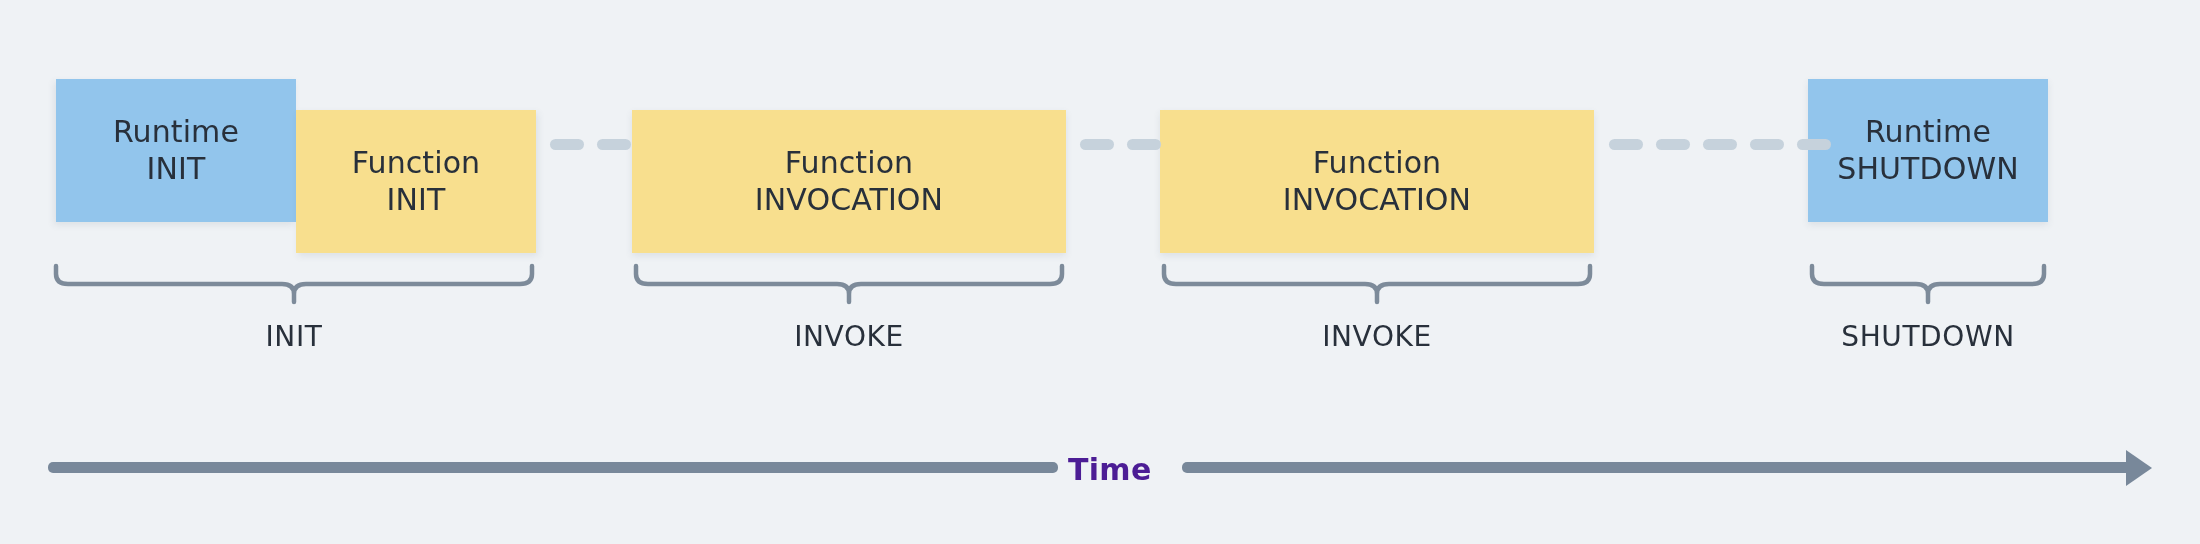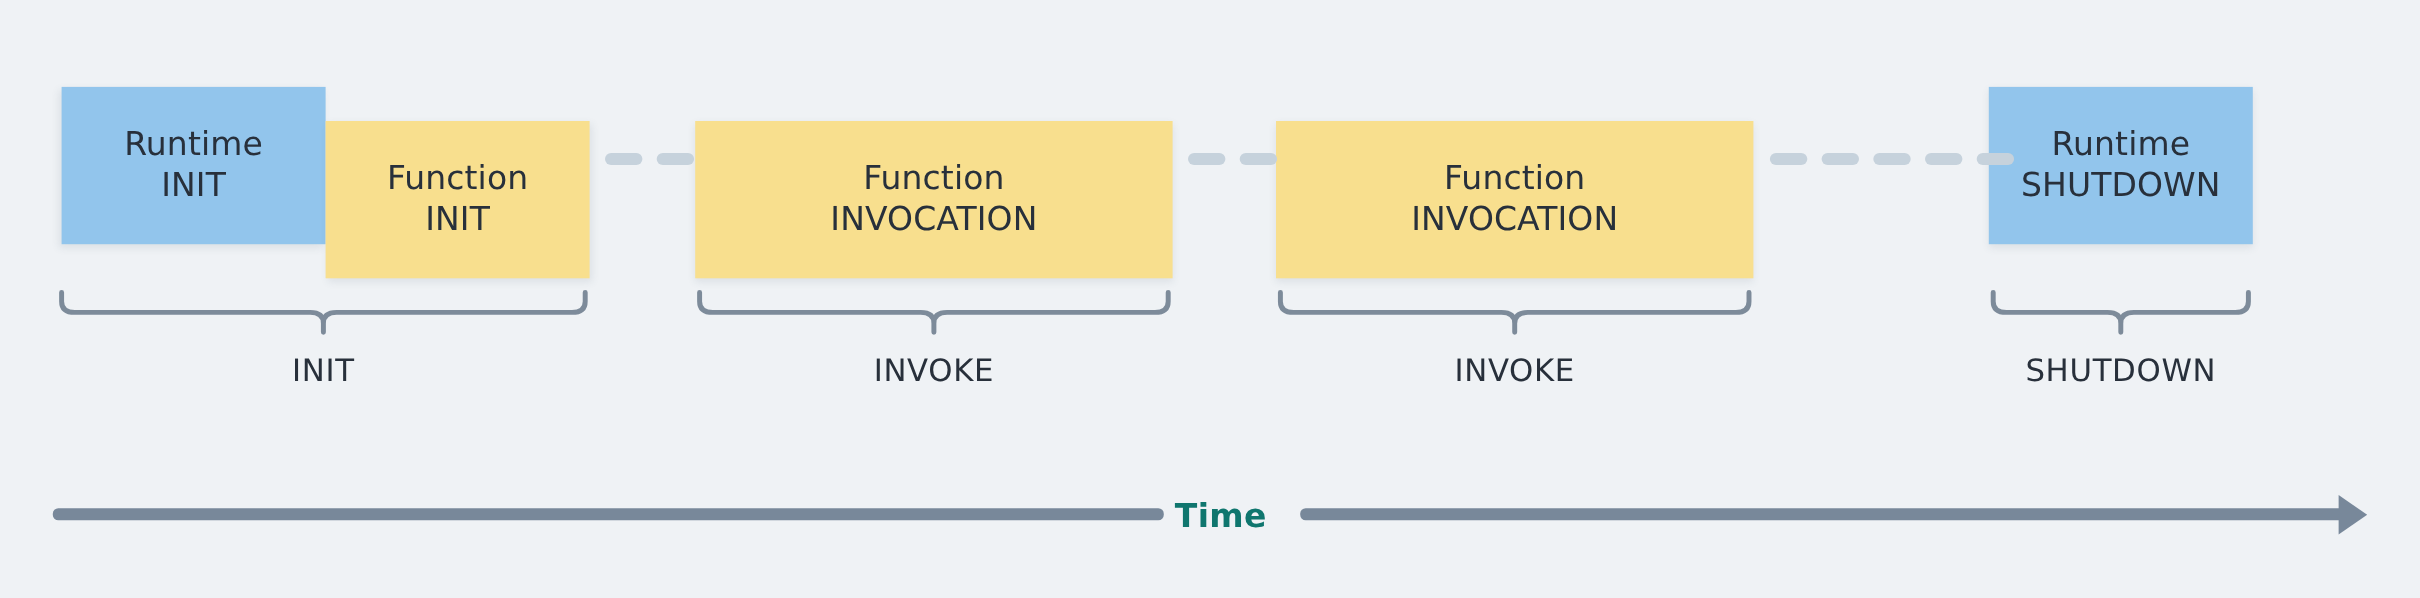--- a/index.html
+++ b/index.html
@@ -81,21 +81,21 @@
   .axis-head {
     position: absolute;
     width: 0;
     height: 0;
     border-top: 18px solid transparent;
     border-bottom: 18px solid transparent;
     border-left: 26px solid #78889a;
   }
   .axis-label {
     position: absolute;
-    color: #0f766e;
+    color: #4c1d95;
     font-size: 30px;
     font-weight: bold;
     letter-spacing: 0.3px;
     white-space: nowrap;
   }
 </style>
 </head>
 <body>
 
 <div id="stage">

